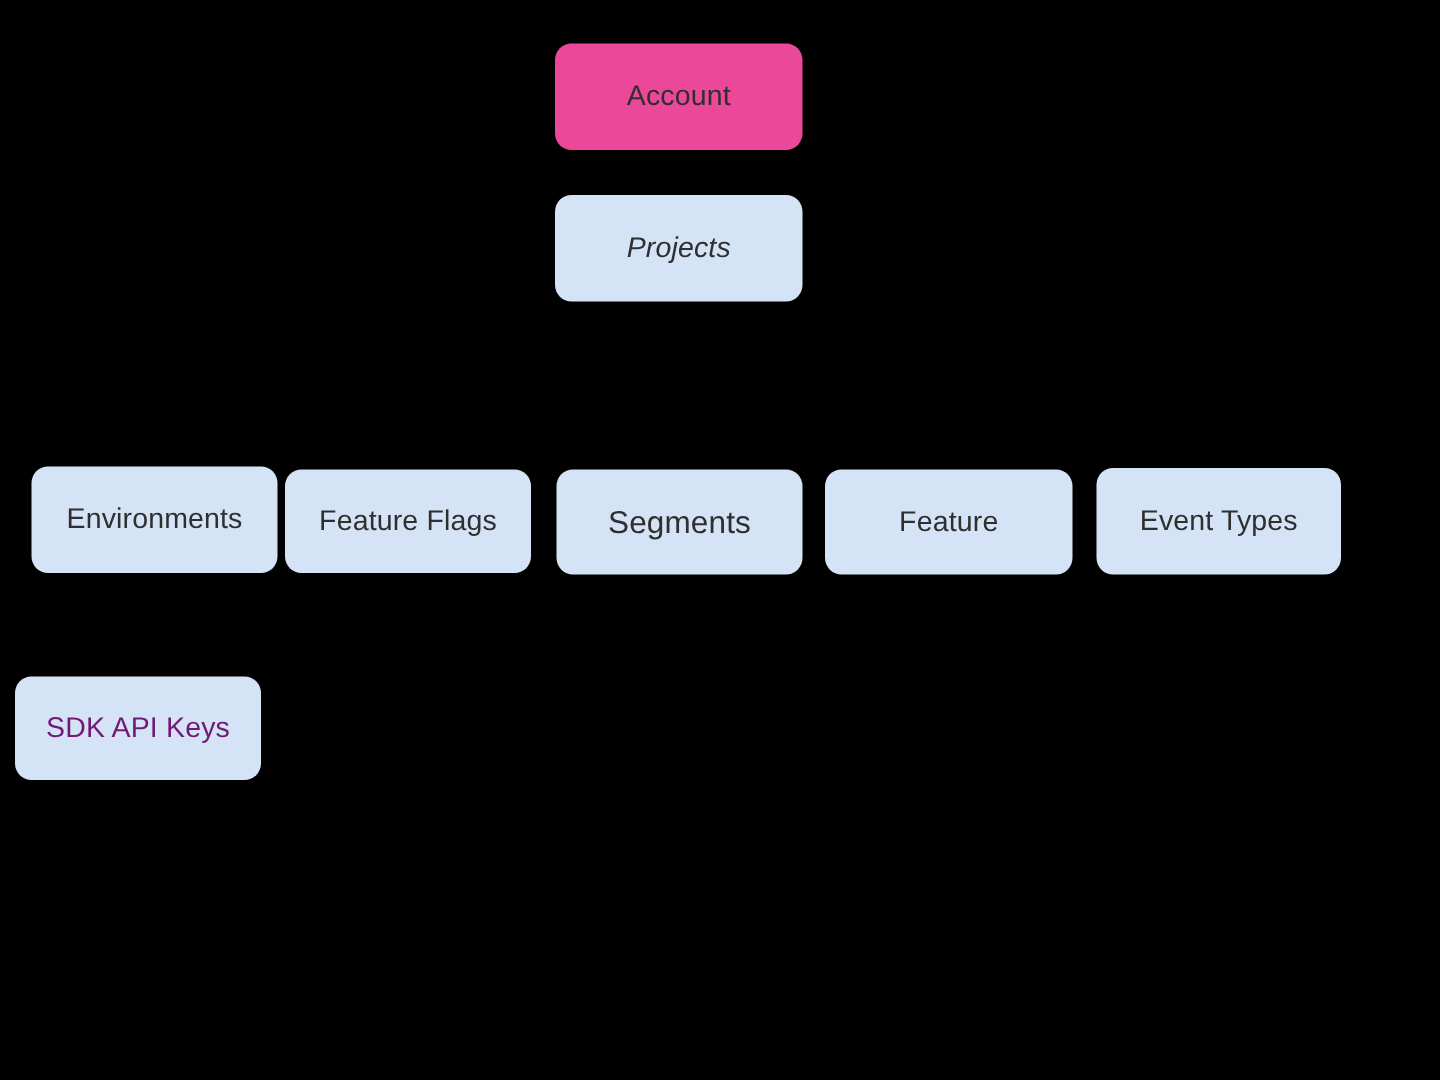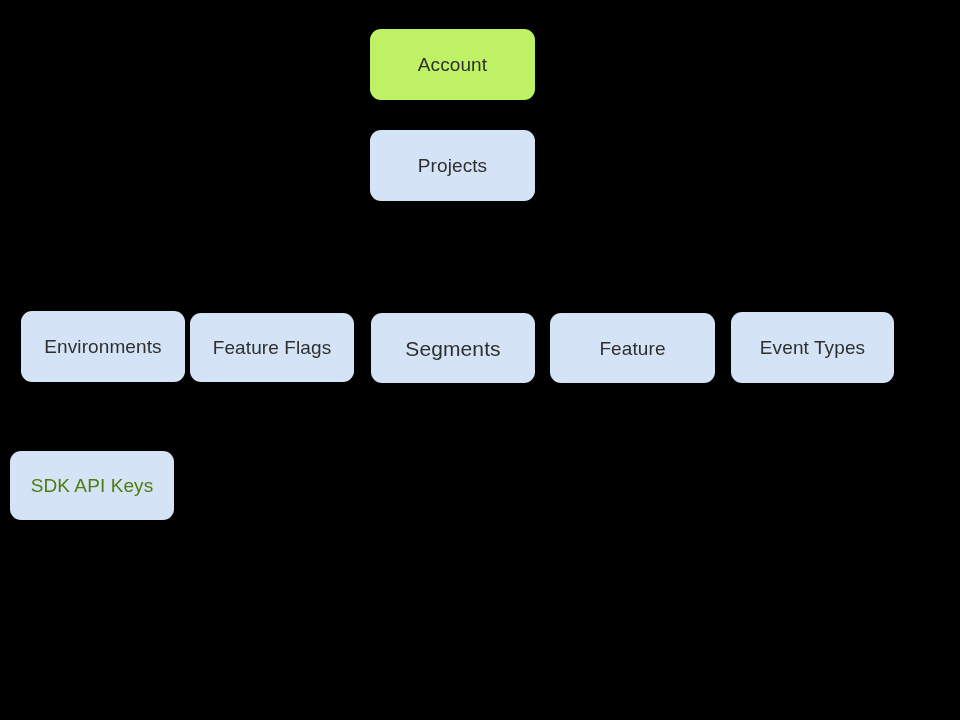--- a/index.html
+++ b/index.html
@@ -38,37 +38,37 @@
   }
   .node-label {
     display: block;
     text-align: center;
   }
 </style>
 </head>
 <body>
 
 <div id="canvas" style="background: rgb(0, 0, 0); width: 960px; height: 720px;">
-    <div class="node" style="left: 370px; top: 29px; width: 165px; height: 71px; background: #bef264; color: rgb(47, 47, 47); border-radius: 11px; font-size: 19px;">
+    <div class="node" style="left: 370px; top: 29px; width: 165px; height: 71px; background: #ec4899; color: rgb(47, 47, 47); border-radius: 11px; font-size: 19px;">
       <span class="node-label">Account</span>
     </div>
-    <div class="node" style="left: 370px; top: 130px; width: 165px; height: 71px; background: rgb(212, 227, 245); color: rgb(47, 47, 47); border-radius: 11px; font-size: 19px;">
+    <div class="node" style="left: 370px; top: 130px; width: 165px; height: 71px; background: rgb(212, 227, 245); color: rgb(47, 47, 47); border-radius: 11px; font-size: 19px; font-style: italic;">
       <span class="node-label">Projects</span>
     </div>
     <div class="node" style="left: 10px; top: 311px; width: 164px; height: 71px; background: rgb(212, 227, 245); color: rgb(47, 47, 47); border-radius: 11px; font-size: 19px; margin-left: 11px;">
       <span class="node-label">Environments</span>
     </div>
     <div class="node" style="left: 190px; top: 313px; width: 164px; height: 69px; background: rgb(212, 227, 245); color: rgb(47, 47, 47); border-radius: 11px; font-size: 19px;">
       <span class="node-label">Feature Flags</span>
     </div>
     <div class="node" style="left: 371px; top: 313px; width: 164px; height: 70px; background: rgb(212, 227, 245); color: rgb(47, 47, 47); border-radius: 11px; font-size: 21px;">
       <span class="node-label">Segments</span>
     </div>
     <div class="node" style="left: 550px; top: 313px; width: 165px; height: 70px; background: rgb(212, 227, 245); color: rgb(47, 47, 47); border-radius: 11px; font-size: 19px;">
       <span class="node-label">Feature</span>
     </div>
     <div class="node" style="left: 731px; top: 312px; width: 163px; height: 71px; background: rgb(212, 227, 245); color: rgb(47, 47, 47); border-radius: 11px; font-size: 19px;">
       <span class="node-label">Event Types</span>
     </div>
-    <div class="node" style="left: 10px; top: 451px; width: 164px; height: 69px; background: rgb(212, 227, 245); color: #4d7c0f; border-radius: 11px; font-size: 19px; justify-content: center;">
+    <div class="node" style="left: 10px; top: 451px; width: 164px; height: 69px; background: rgb(212, 227, 245); color: #701a75; border-radius: 11px; font-size: 19px; justify-content: center;">
       <span class="node-label">SDK API Keys</span>
     </div>
   </div>
 
 </body></html>

